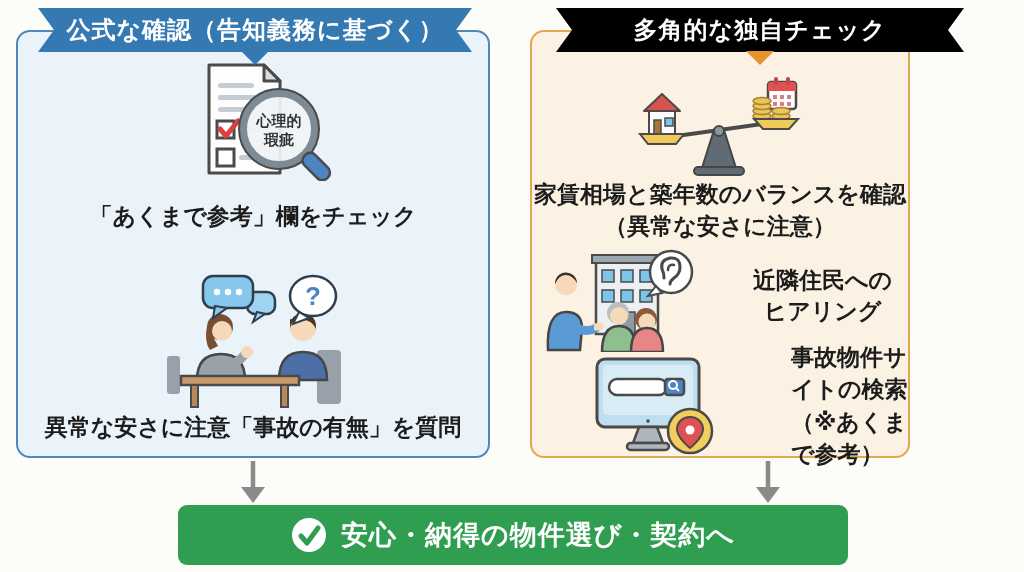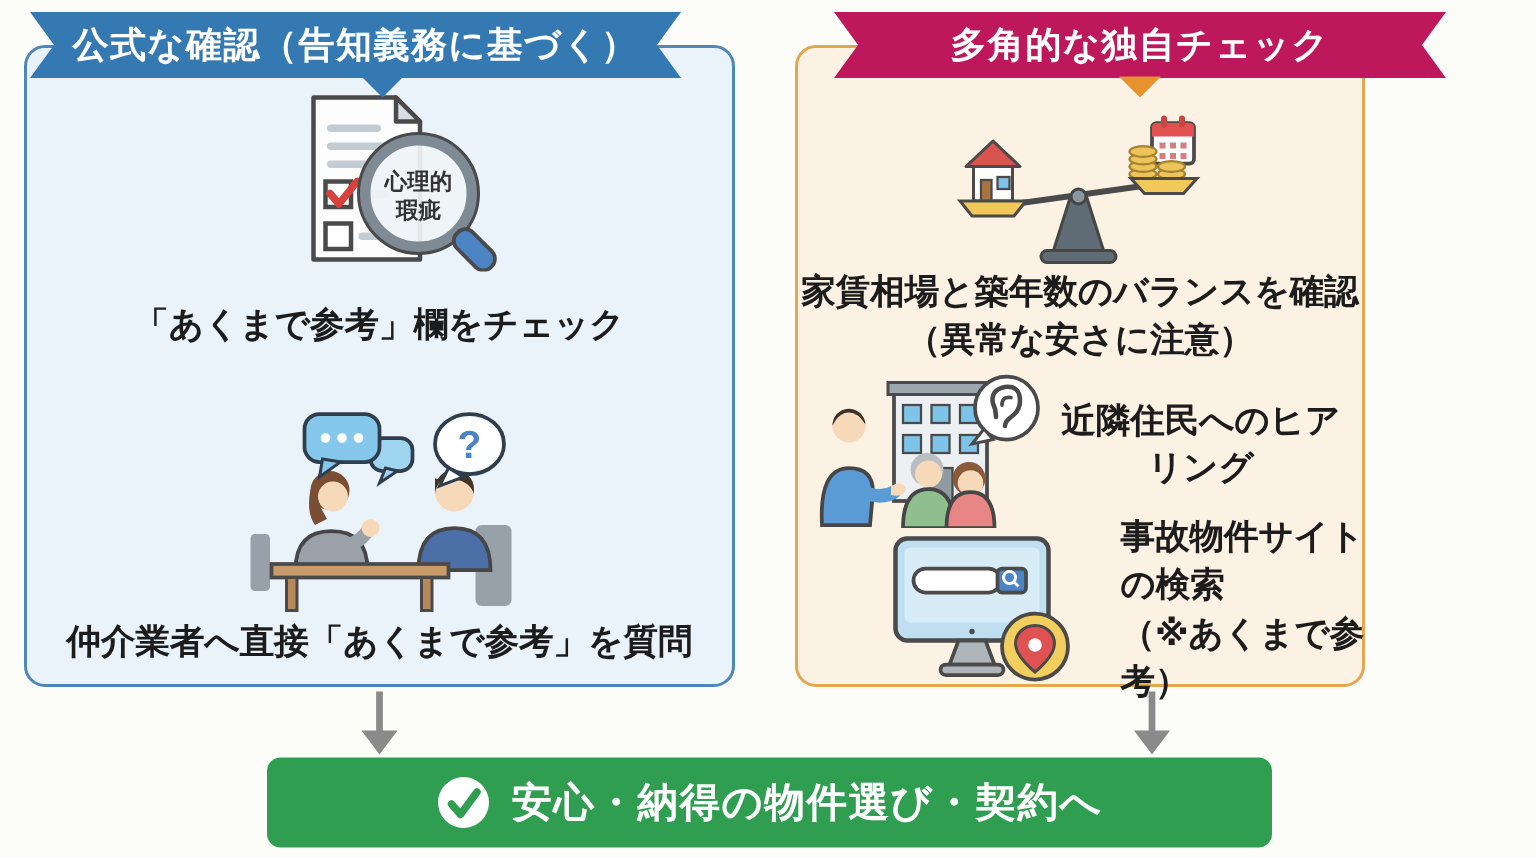--- a/index.html
+++ b/index.html
@@ -6,41 +6,41 @@
   body { font-family:"Liberation Sans","DejaVu Sans",sans-serif; background:#ffffff; }
   #canvas { position:relative; width:1024px; height:572px; background:#FCFCF8; overflow:hidden; }
 
   .panel { position:absolute; top:30px; height:428px; border-radius:14px; }
   .panel-left  { left:16px;  width:474px; background:#EAF3FA; border:2px solid #4E87B8; }
   .panel-right { left:530px; width:380px; background:#FBF2E3; border:2px solid #E3A74F; }
 
   .ribbon { position:absolute; top:8px; height:44px; display:flex; align-items:center; justify-content:center;
             color:#ffffff; font-weight:bold; font-size:24px; letter-spacing:1px;
             clip-path:polygon(0 0,100% 0,calc(100% - 16px) 50%,100% 100%,0 100%,16px 50%); z-index:3; }
-  .ribbon-blue   { left:20px;  width:434px; background:#3579B2; }
-  .ribbon-orange { left:556px; width:408px; background:#be185d; }
+  .ribbon-blue   { left:38px;  width:434px; background:#3579B2; }
+  .ribbon-orange { left:556px; width:408px; background:#000000; }
   .ribbon-tail { position:absolute; top:51px; width:0; height:0; z-index:3;
                  border-left:14px solid transparent; border-right:14px solid transparent; }
   .tail-blue   { left:241px; border-top:14px solid #3579B2; }
   .tail-orange { left:746px; border-top:14px solid #E8912F; }
 
   .jtext { font-weight:bold; color:#1C1C1C; text-align:center; }
   .caption-2line { font-size:23px; line-height:1.4; }
   .caption-1line { font-size:23px; }
 
   
   .doc-icon       { position:absolute; top:27px;  left:50%; transform:translateX(-50%); }
   .left-caption-1 { position:absolute; top:168px; width:100%; }
   .interview-icon { position:absolute; top:238px; left:50%; transform:translateX(-50%); }
   .left-caption-2 { position:absolute; top:380px; width:100%; }
 
   
   .scale-icon      { position:absolute; top:44px; left:50%; transform:translateX(-50%); }
   .right-caption-1 { position:absolute; top:146px; width:100%; }
-  .row { position:absolute; left:0; width:100%; display:flex; align-items:center; }
+  .row { position:absolute; left:0; width:100%; display:flex; align-items:center;gap:44px; }
   .row-neighbors { top:208px; height:112px; }
   .row-search    { top:322px; height:103px;margin-left:34px; }
   .row .icon-box { flex:0 0 175px; display:flex; justify-content:center; }
   .row .row-text { flex:1; text-align:center; padding-right:14px; }
   .row-search .row-text { text-align:left; padding-left:6px; }
 
   .arrow { position:absolute; top:459px; }
   .arrow-left  { left:235px; }
   .arrow-right { left:750px; }
 
@@ -110,21 +110,21 @@
           <circle cx="64" cy="22" r="3.2"></circle>
             <circle cx="75" cy="22" r="3.2"></circle>
             <circle cx="86" cy="22" r="3.2"></circle>
         </g>
         <ellipse cx="160" cy="26" rx="23" ry="20" fill="#ffffff" stroke="#2F3E4D" stroke-width="2.5"></ellipse>
         <path d="M146 42 l-6 12 l16 -6 z" fill="#ffffff" stroke="#2F3E4D" stroke-width="2"></path>
         <text x="160" y="35" text-anchor="middle" font-size="26" font-weight="bold" fill="#4D84C4">?</text>
       </svg>
     </div>
 
-    <div class="jtext caption-1line left-caption-2">仲介業者へ直接「あくまで参考」を質問</div>
+    <div class="jtext caption-1line left-caption-2">異常な安さに注意「事故の有無」を質問</div>
   </div>
 
   <div class="panel panel-right">
 
     <div class="scale-icon">
       <svg width="172" height="100" viewBox="0 0 172 100">
 
         <g>
           <rect x="134" y="6" width="28" height="27" rx="3" fill="#ffffff" stroke="#4A4A4A" stroke-width="2.5"></rect>
           <path d="M134 9 a3 3 0 0 1 3 -3 h22 a3 3 0 0 1 3 3 v6 h-28 z" fill="#E05252"></path>

